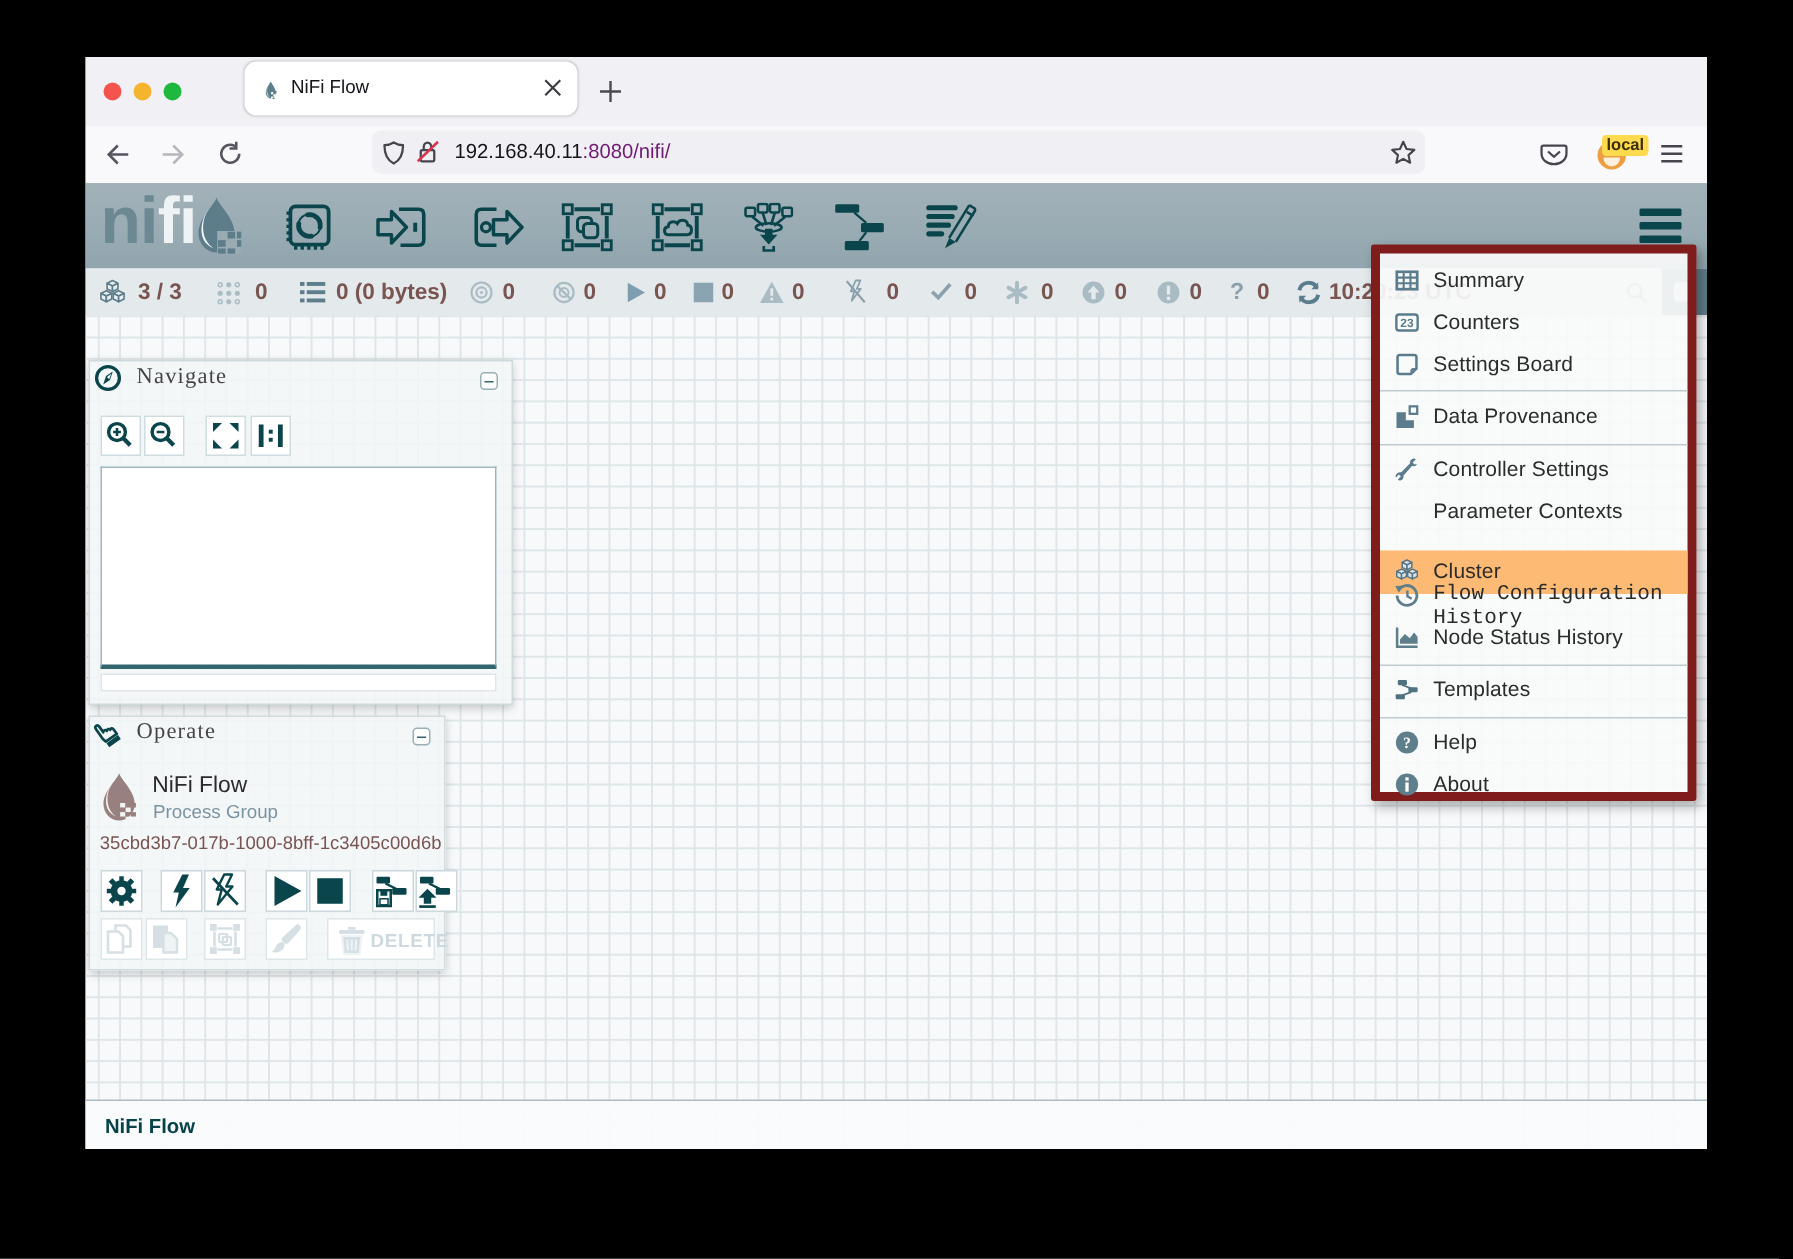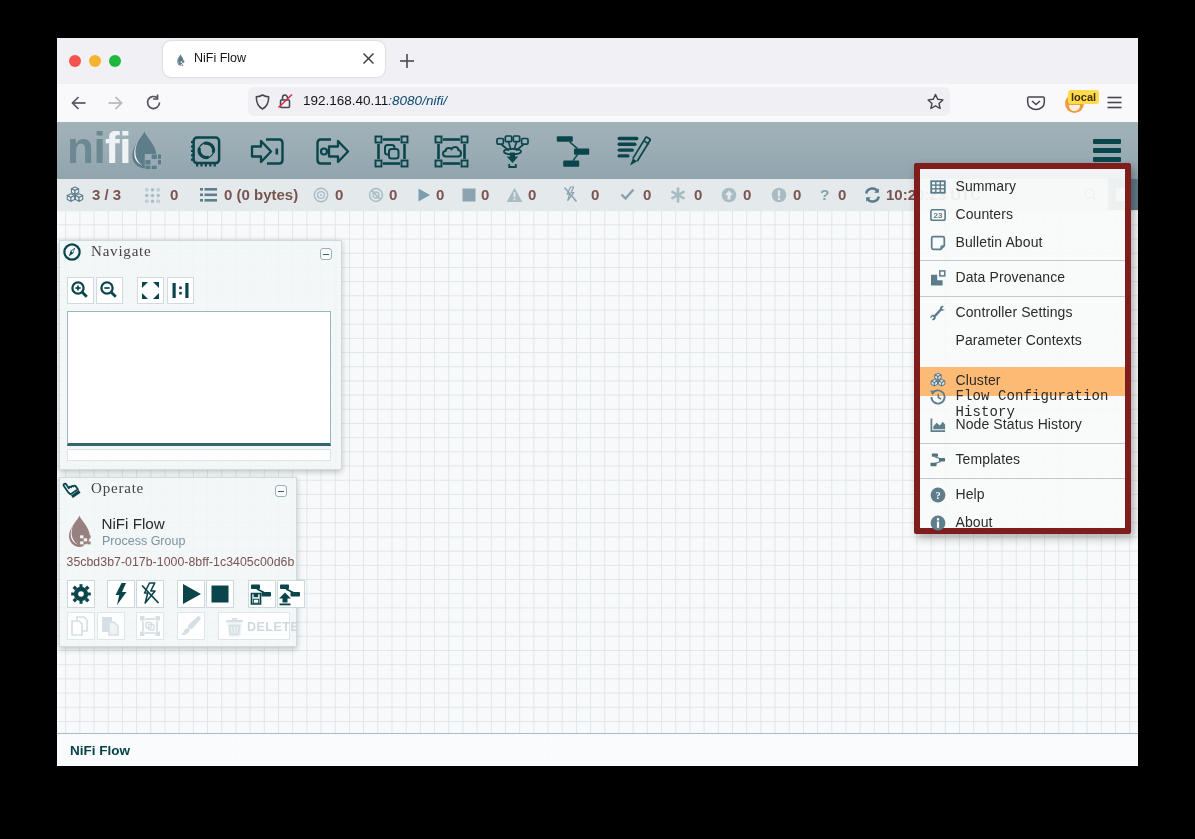--- a/index.html
+++ b/index.html
@@ -7,21 +7,21 @@
   body{font-family:"Liberation Sans",sans-serif;-webkit-font-smoothing:antialiased;}
   #win{position:absolute;left:57px;top:38px;width:1081px;height:728px;border-radius:0;overflow:hidden;background:#fbfcfd;}
   
   #tabbar{position:absolute;left:0;top:0;width:100%;height:46px;background:#f1f0f4;}
   .tl{position:absolute;top:55px;width:12px;height:12px;border-radius:50%;}
   #tab{position:absolute;left:106px;top:3px;width:222px;height:36px;background:#fff;border-radius:8px;box-shadow:0 0 2px rgba(0,0,0,0.25);}
   #tab .title{position:absolute;left:31px;top:10px;font-size:12.5px;color:#15141a;}
   #urlrow{position:absolute;left:0;top:46px;width:100%;height:38px;background:#f9f8fb;}
   #urlpill{position:absolute;left:191px;top:3px;width:702px;height:29px;background:#f0eff4;border-radius:6px;}
   #urltext{position:absolute;left:55px;top:6px;font-size:13.5px;color:#15141a;}
-  #urltext span{color:#0c4a6e;font-style:italic;}
+  #urltext span{color:#701a75;}
   
   #nfheader{position:absolute;left:0;top:84px;width:100%;height:57px;background:linear-gradient(#a3b2b9,#91a5ae);}
   #nflogo{position:absolute;left:10px;top:1px;font-weight:bold;font-size:44px;letter-spacing:-0.5px;color:#6b8893;}
   #nflogo b{color:#eef3f5;}
   
   #stats{position:absolute;left:0;top:141px;width:100%;height:31px;background:#e4e9ec;}
   #stats .num{position:absolute;top:7px;color:#7a5450;font-size:15px;font-weight:600;white-space:nowrap;}
   #stats .sico{position:absolute;}
   
   #canvas{position:absolute;left:0;top:172px;width:100%;height:556px;background:#f7f9fa;
@@ -606,21 +606,21 @@
           <rect x="0.9" y="2.7" width="14.2" height="10.6" rx="1.8" fill="none" stroke="#5b7c8c" stroke-width="1.6"></rect>
           <text x="8" y="11" font-size="8" font-weight="bold" fill="#5b7c8c" text-anchor="middle" font-family="Liberation Sans">23</text>
         </svg>
       <div class="mtxt">Counters</div>
     </div>
     <div class="mrow" style="top:60px;">
       <svg class="mico" width="16" height="16" viewBox="0 0 16 16">
           <path d="M3.2 1.7 L12.8 1.7 Q14.3 1.7 14.3 3.2 L14.3 10.7 L10.7 14.3 L3.2 14.3 Q1.7 14.3 1.7 12.8 L1.7 3.2 Q1.7 1.7 3.2 1.7 Z" fill="none" stroke="#5b7c8c" stroke-width="1.7" stroke-linejoin="round"></path>
           <path d="M10.9 14 L10.9 12.4 Q10.9 11 12.3 11 L14 11" fill="none" stroke="#5b7c8c" stroke-width="1.3"></path>
         </svg>
-      <div class="mtxt">Bulletin About</div>
+      <div class="mtxt">Settings Board</div>
     </div>
     <div class="msep" style="top:91px;"></div>
     <div class="mrow" style="top:95px;">
       <svg class="mico" width="16" height="16" viewBox="0 0 16 16">
           <path d="M1 4.8 L7.2 4.8 L7.2 10.2 L12.6 10.2 L12.6 15.4 L1 15.4 Z" fill="#5b7c8c"></path>
           <rect x="9.8" y="0.9" width="5" height="5" fill="none" stroke="#5b7c8c" stroke-width="1.5"></rect>
         </svg>
       <div class="mtxt">Data Provenance</div>
     </div>
     <div class="msep" style="top:126.5px;"></div>

